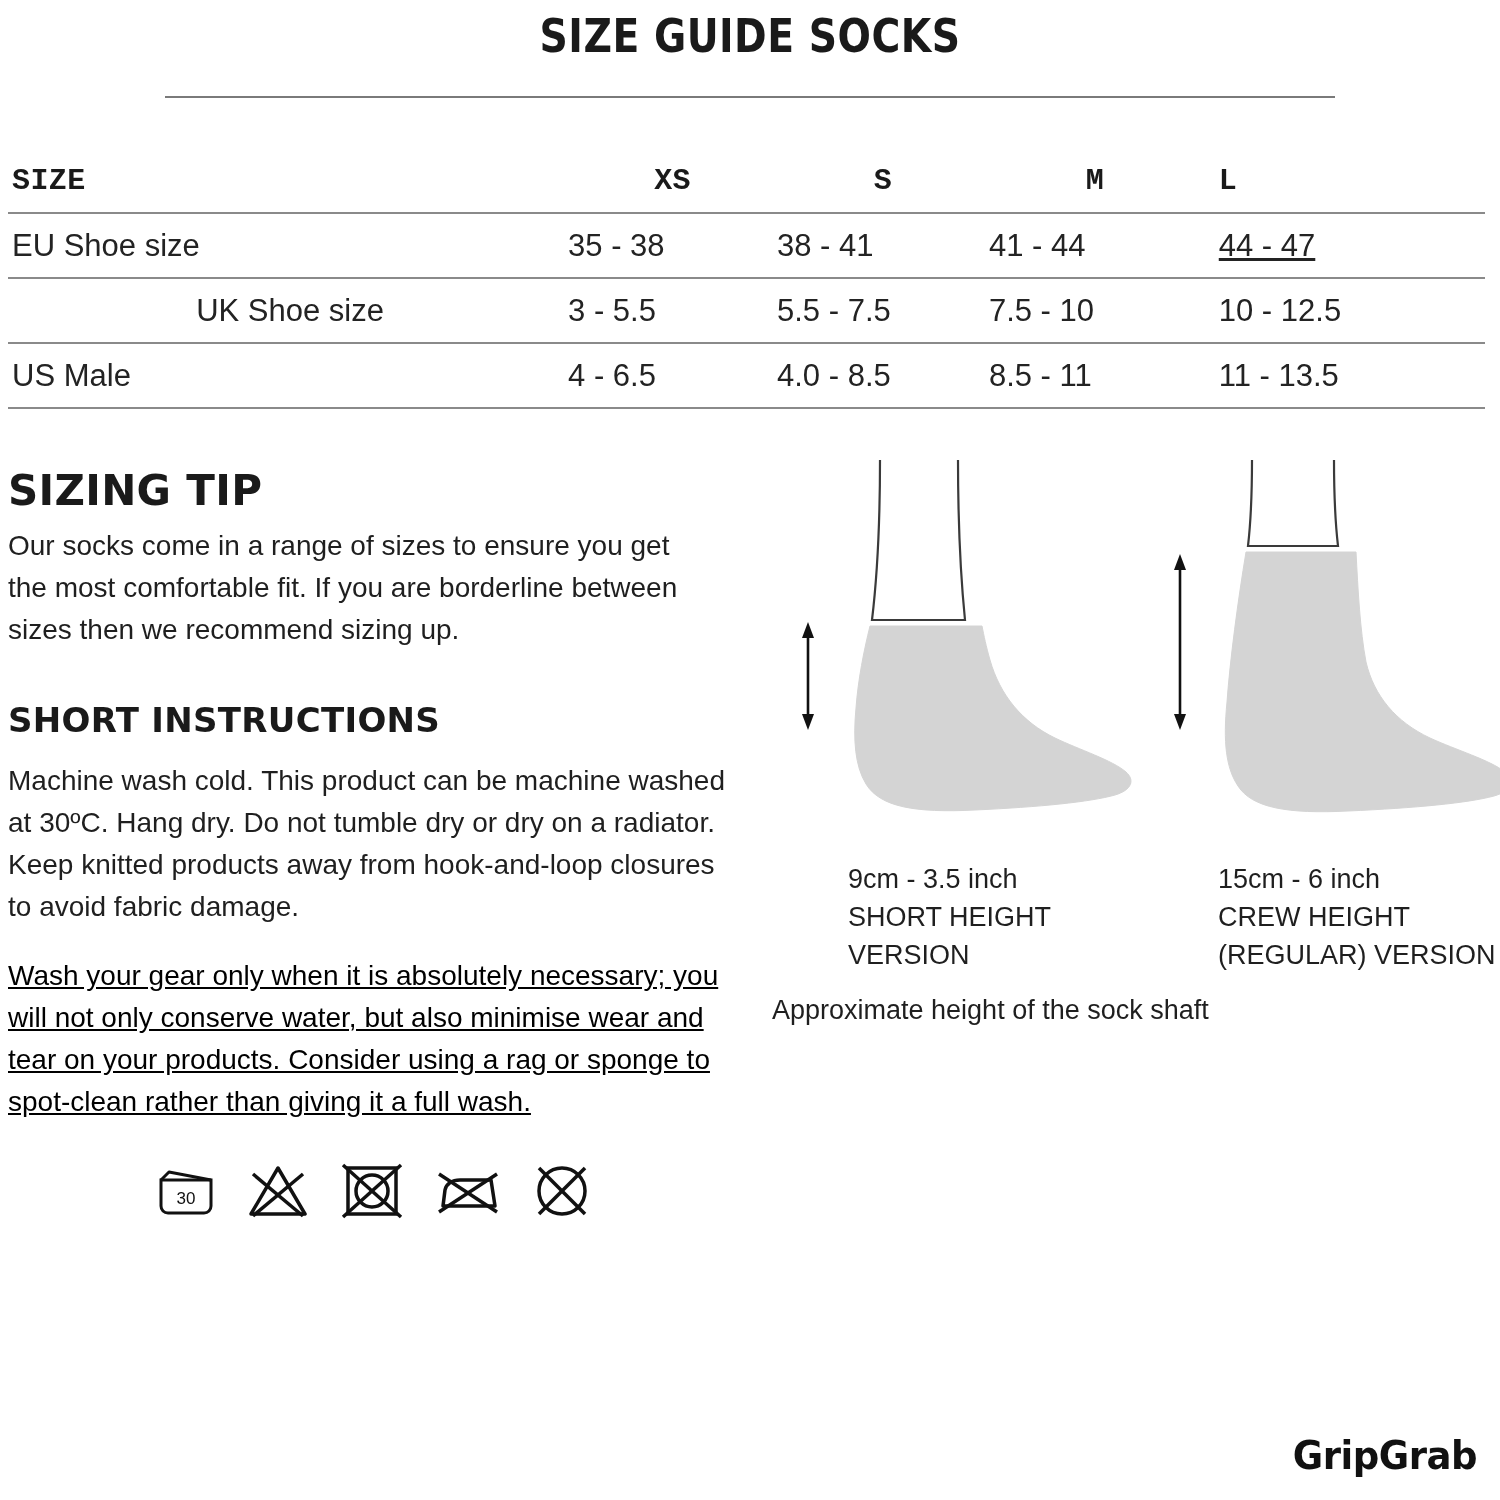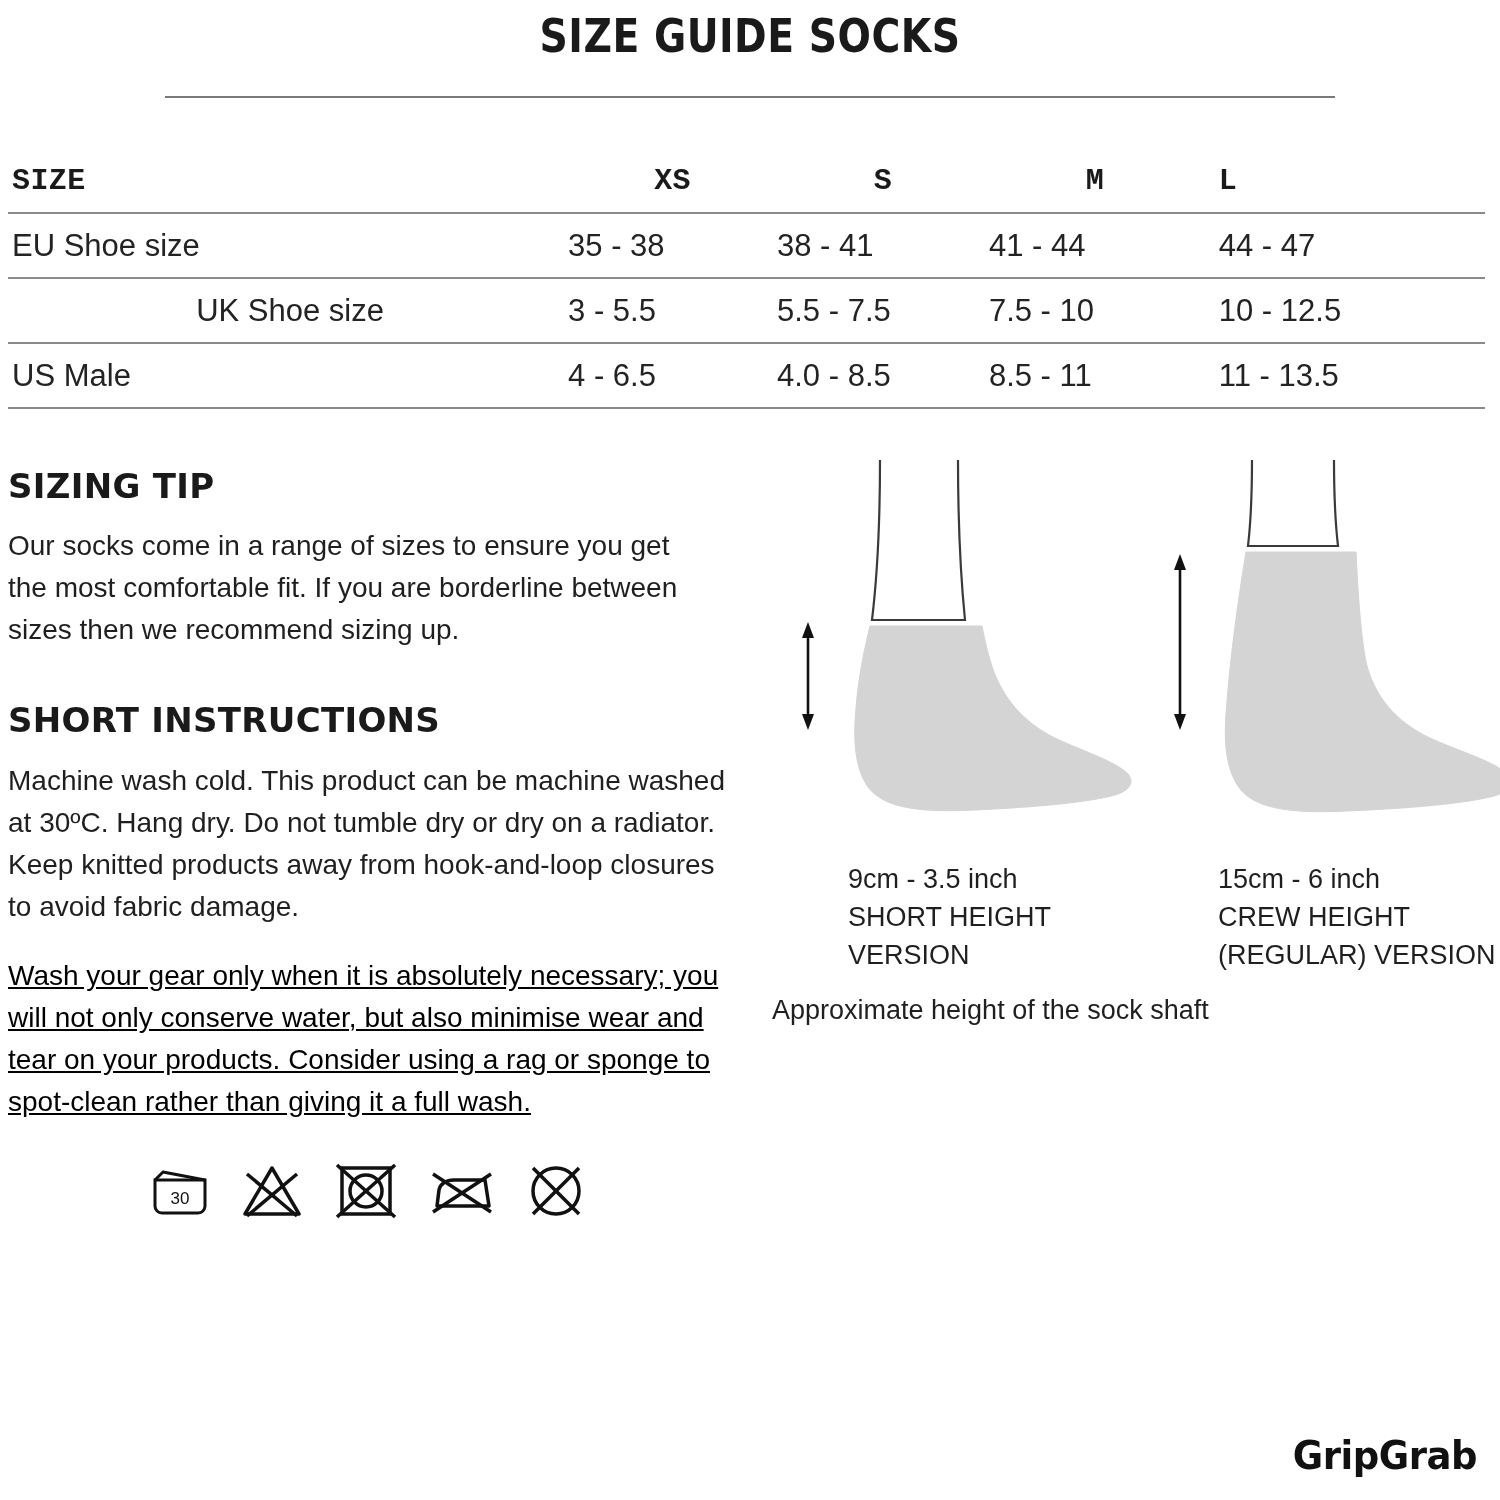--- a/index.html
+++ b/index.html
@@ -84,21 +84,21 @@
   .c2 { width: 212px; }
   .c3 { width: 215px; }
   .c4 { width: 215px; }
   .c5 { width: 270px; }
 
   
   .sizing-tip-h {
     position: absolute;
     top: 466px;
     left: 8px;
-    font-size: 34px;
+    font-size: 42px;
     font-weight: bold;
     font-family: "DejaVu Sans", sans-serif;
     letter-spacing: 0.3px;
   }
   .sizing-tip-p {
     position: absolute;
     top: 525px;
     left: 8px;
     width: 690px;
     font-size: 28px;
@@ -131,21 +131,21 @@
     font-size: 28px;
     line-height: 42px;
     color: #000000;
     text-decoration: underline;
   }
 
   
   .care-icons {
     position: absolute;
     top: 1160px;
-    left: 149px;
+    left: 155px;
     display: flex;
     gap: 28px;
     align-items: flex-start;
   }
   .care-icons svg { display: block; }
 
   
   .socks {
     position: absolute;
     top: 450px;
@@ -199,21 +199,21 @@
         <th class="c4 th-v">M</th>
         <th class="c5 th-v" style="text-align:left;padding-left:18px;">L</th>
       </tr>
     </thead>
     <tbody>
       <tr>
         <td class="c1" style="padding-left:4px;">EU Shoe size</td>
         <td class="c2">35 - 38</td>
         <td class="c3">38 - 41</td>
         <td class="c4">41 - 44</td>
-        <td class="c5" style="padding-left:18px;">44 - 47</td>
+        <td class="c5" style="padding-left:18px;text-decoration:underline;">44 - 47</td>
       </tr>
       <tr>
         <td class="c1" style="padding-left:4px;text-align:center;">UK Shoe size</td>
         <td class="c2">3 - 5.5</td>
         <td class="c3">5.5 - 7.5</td>
         <td class="c4">7.5 - 10</td>
         <td class="c5" style="padding-left:18px;">10 - 12.5</td>
       </tr>
       <tr>
         <td class="c1" style="padding-left:4px;">US Male</td>

